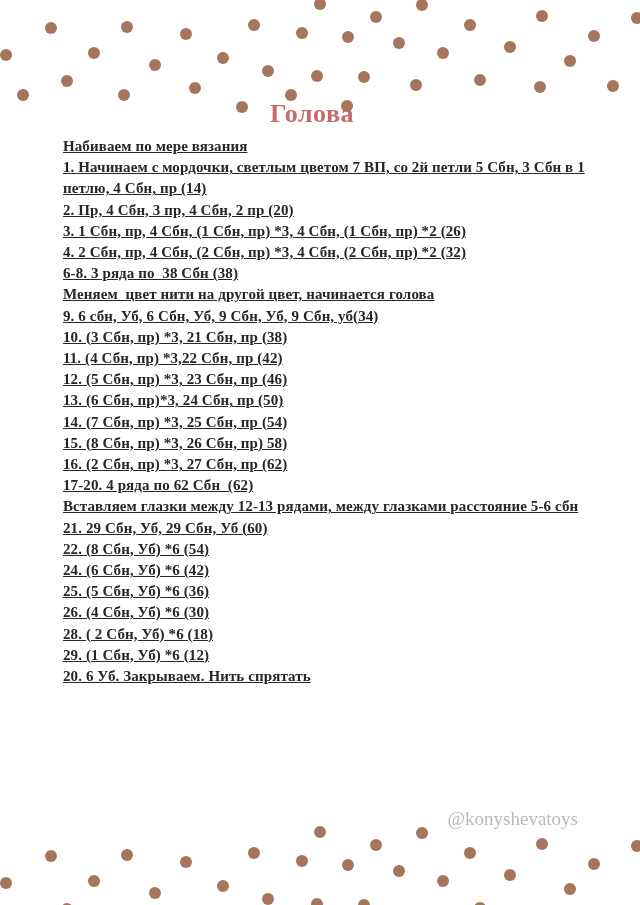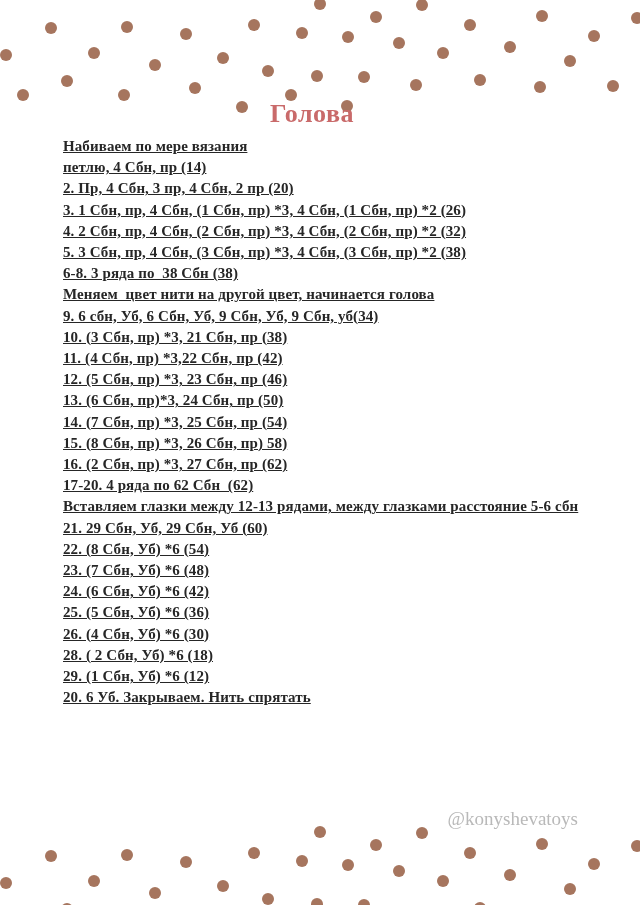--- a/index.html
+++ b/index.html
@@ -89,40 +89,39 @@
       <div class="dot" style="left: 17px; top: 89px; width: 12px; height: 12px;"></div>
       <div class="dot" style="left: 118px; top: 89px; width: 12px; height: 12px;"></div>
       <div class="dot" style="left: 189px; top: 82px; width: 12px; height: 12px;"></div>
       <div class="dot" style="left: 285px; top: 89px; width: 12px; height: 12px;"></div>
       <div class="dot" style="left: 236px; top: 101px; width: 12px; height: 12px;"></div>
       <div class="dot" style="left: 341px; top: 100px; width: 12px; height: 12px;"></div>
     </div>
   <div class="page-title">Голова</div>
   <div class="content" id="instructions">
       <div class="line">Набиваем по мере вязания</div>
+      <div class="line">1. Начинаем с мордочки, светлым цветом 7 ВП, со 2й петли 5 Сбн, 3 Сбн в 1</div>
       <div class="line">петлю, 4 Сбн, пр (14)</div>
       <div class="line">2. Пр, 4 Сбн, 3 пр, 4 Сбн, 2 пр (20)</div>
       <div class="line">3. 1 Сбн, пр, 4 Сбн, (1 Сбн, пр) *3, 4 Сбн, (1 Сбн, пр) *2 (26)</div>
       <div class="line">4. 2 Сбн, пр, 4 Сбн, (2 Сбн, пр) *3, 4 Сбн, (2 Сбн, пр) *2 (32)</div>
-      <div class="line">5. 3 Сбн, пр, 4 Сбн, (3 Сбн, пр) *3, 4 Сбн, (3 Сбн, пр) *2 (38)</div>
       <div class="line">6-8. 3 ряда по  38 Сбн (38)</div>
       <div class="line">Меняем  цвет нити на другой цвет, начинается голова</div>
       <div class="line">9. 6 сбн, Уб, 6 Сбн, Уб, 9 Сбн, Уб, 9 Сбн, уб(34)</div>
       <div class="line">10. (3 Сбн, пр) *3, 21 Сбн, пр (38)</div>
       <div class="line">11. (4 Сбн, пр) *3,22 Сбн, пр (42)</div>
       <div class="line">12. (5 Сбн, пр) *3, 23 Сбн, пр (46)</div>
       <div class="line">13. (6 Сбн, пр)*3, 24 Сбн, пр (50)</div>
       <div class="line">14. (7 Сбн, пр) *3, 25 Сбн, пр (54)</div>
       <div class="line">15. (8 Сбн, пр) *3, 26 Сбн, пр) 58)</div>
       <div class="line">16. (2 Сбн, пр) *3, 27 Сбн, пр (62)</div>
       <div class="line">17-20. 4 ряда по 62 Сбн  (62)</div>
       <div class="line">Вставляем глазки между 12-13 рядами, между глазками расстояние 5-6 сбн</div>
       <div class="line">21. 29 Сбн, Уб, 29 Сбн, Уб (60)</div>
       <div class="line">22. (8 Сбн, Уб) *6 (54)</div>
-      <div class="line">23. (7 Сбн, Уб) *6 (48)</div>
       <div class="line">24. (6 Сбн, Уб) *6 (42)</div>
       <div class="line">25. (5 Сбн, Уб) *6 (36)</div>
       <div class="line">26. (4 Сбн, Уб) *6 (30)</div>
       <div class="line">28. ( 2 Сбн, Уб) *6 (18)</div>
       <div class="line">29. (1 Сбн, Уб) *6 (12)</div>
       <div class="line">20. 6 Уб. Закрываем. Нить спрятать</div>
     </div>
   <div class="watermark">@konyshevatoys</div>
   <div id="dots-bottom">
       <div class="dot" style="left: 314px; top: 826px; width: 12px; height: 12px;"></div>

